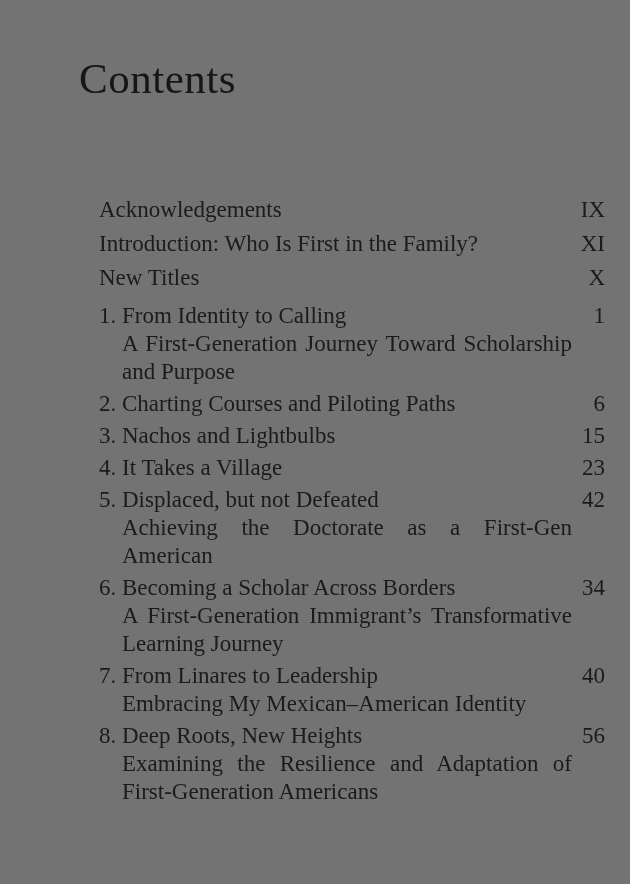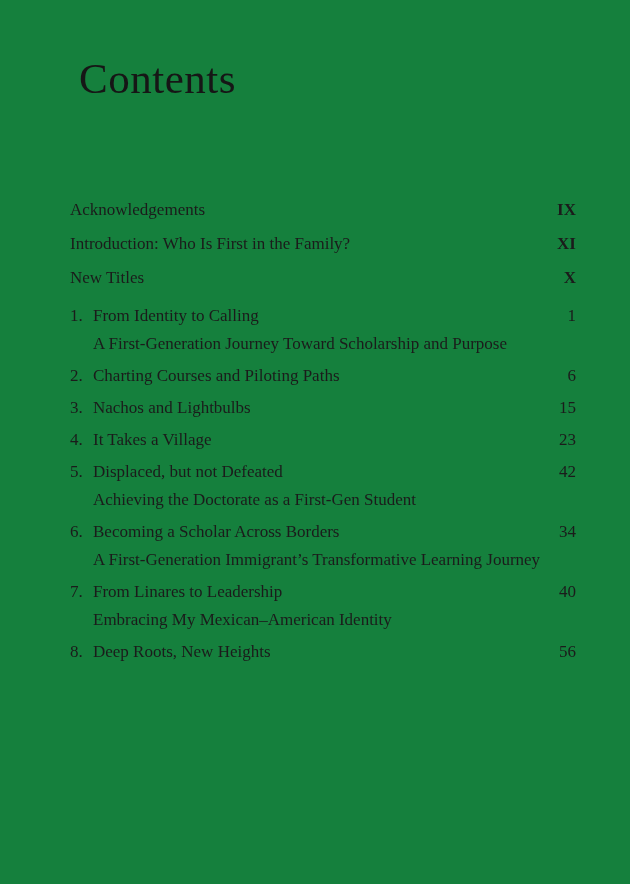--- a/index.html
+++ b/index.html
@@ -4,52 +4,52 @@
 <style>
   html, body {
     margin: 0;
     padding: 0;
     background: #ffffff;
   }
   .page {
     position: relative;
     width: 630px;
     height: 884px;
-    background: #15803d;
+    background: #737373;
     overflow: hidden;
     font-family: "Liberation Serif", serif;
     color: #1b1b1b;
   }
   .page-title {
     position: absolute;
     left: 79px;
     top: 54px;
     margin: 0;
     font-size: 43px;
     font-weight: 400;
     line-height: 50px;
     letter-spacing: 0.5px;
     color: #161616;
   }
   .toc {
     position: absolute;
-    left: 70px;
+    left: 99px;
     top: 196px;
     width: 506px;
-    font-size: 17px;
+    font-size: 23px;
     line-height: 28px;
   }
   .front-row {
     display: flex;
     align-items: baseline;
     line-height: 28px;
     margin-bottom: 6px;
   }
   .front-label { flex: 1 1 auto; }
-  .front-page  { flex: 0 0 auto; text-align: center; font-weight: bold; }
+  .front-page  { flex: 0 0 auto; text-align: center; }
   .chapters {
     margin-top: 10px;
   }
   .chapter {
     margin-bottom: 4px;
   }
   .chapter-head {
     display: flex;
     align-items: baseline;
     line-height: 28px;
@@ -125,21 +125,21 @@
           <span class="chapter-page">23</span>
         </div>
       </div>
 
       <div class="chapter">
         <div class="chapter-head">
           <span class="chapter-num">5.</span>
           <span class="chapter-title">Displaced, but not Defeated</span>
           <span class="chapter-page">42</span>
         </div>
-        <div class="chapter-subtitle">Achieving the Doctorate as a First-Gen Student</div>
+        <div class="chapter-subtitle">Achieving the Doctorate as a First-Gen American</div>
       </div>
 
       <div class="chapter">
         <div class="chapter-head">
           <span class="chapter-num">6.</span>
           <span class="chapter-title">Becoming a Scholar Across Borders</span>
           <span class="chapter-page">34</span>
         </div>
         <div class="chapter-subtitle">A First-Generation Immigrant’s Transformative Learning Journey</div>
       </div>
@@ -152,17 +152,18 @@
         </div>
         <div class="chapter-subtitle">Embracing My Mexican–American Identity</div>
       </div>
 
       <div class="chapter">
         <div class="chapter-head">
           <span class="chapter-num">8.</span>
           <span class="chapter-title">Deep Roots, New Heights</span>
           <span class="chapter-page">56</span>
         </div>
+        <div class="chapter-subtitle">Examining the Resilience and Adaptation of First-Generation Americans</div>
       </div>
 
     </div>
   </div>
 </div>
 
 </body></html>

